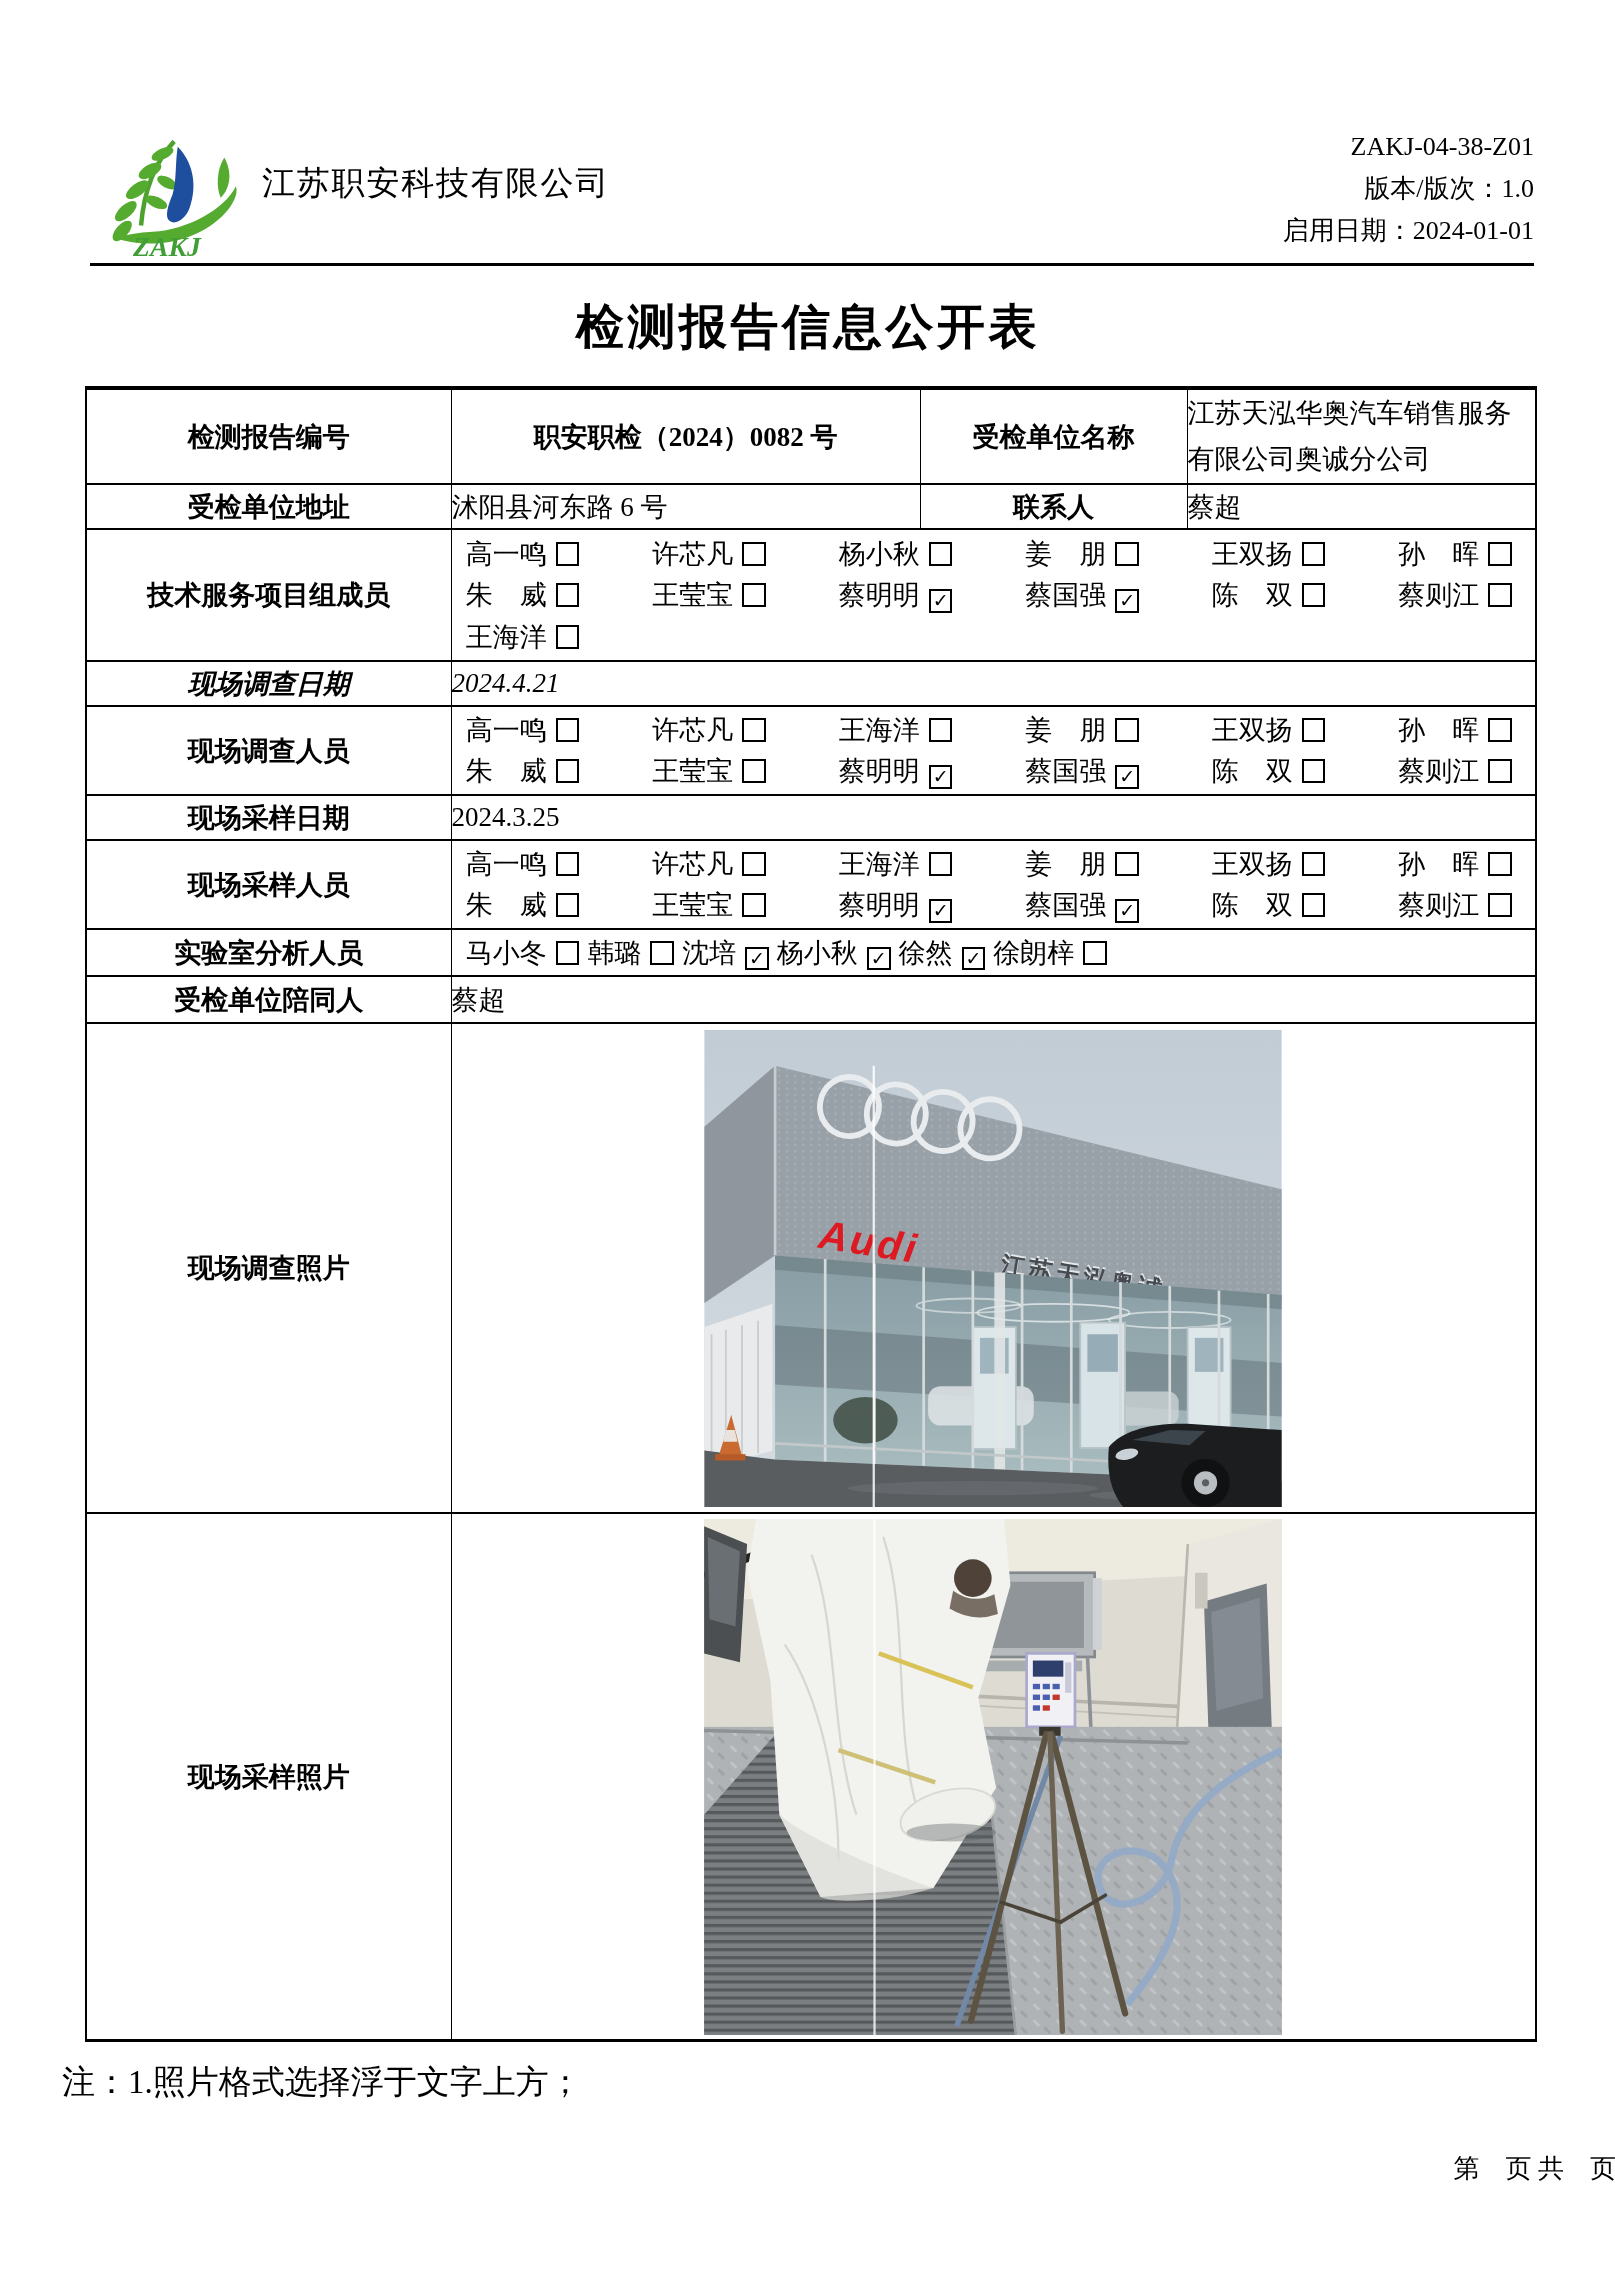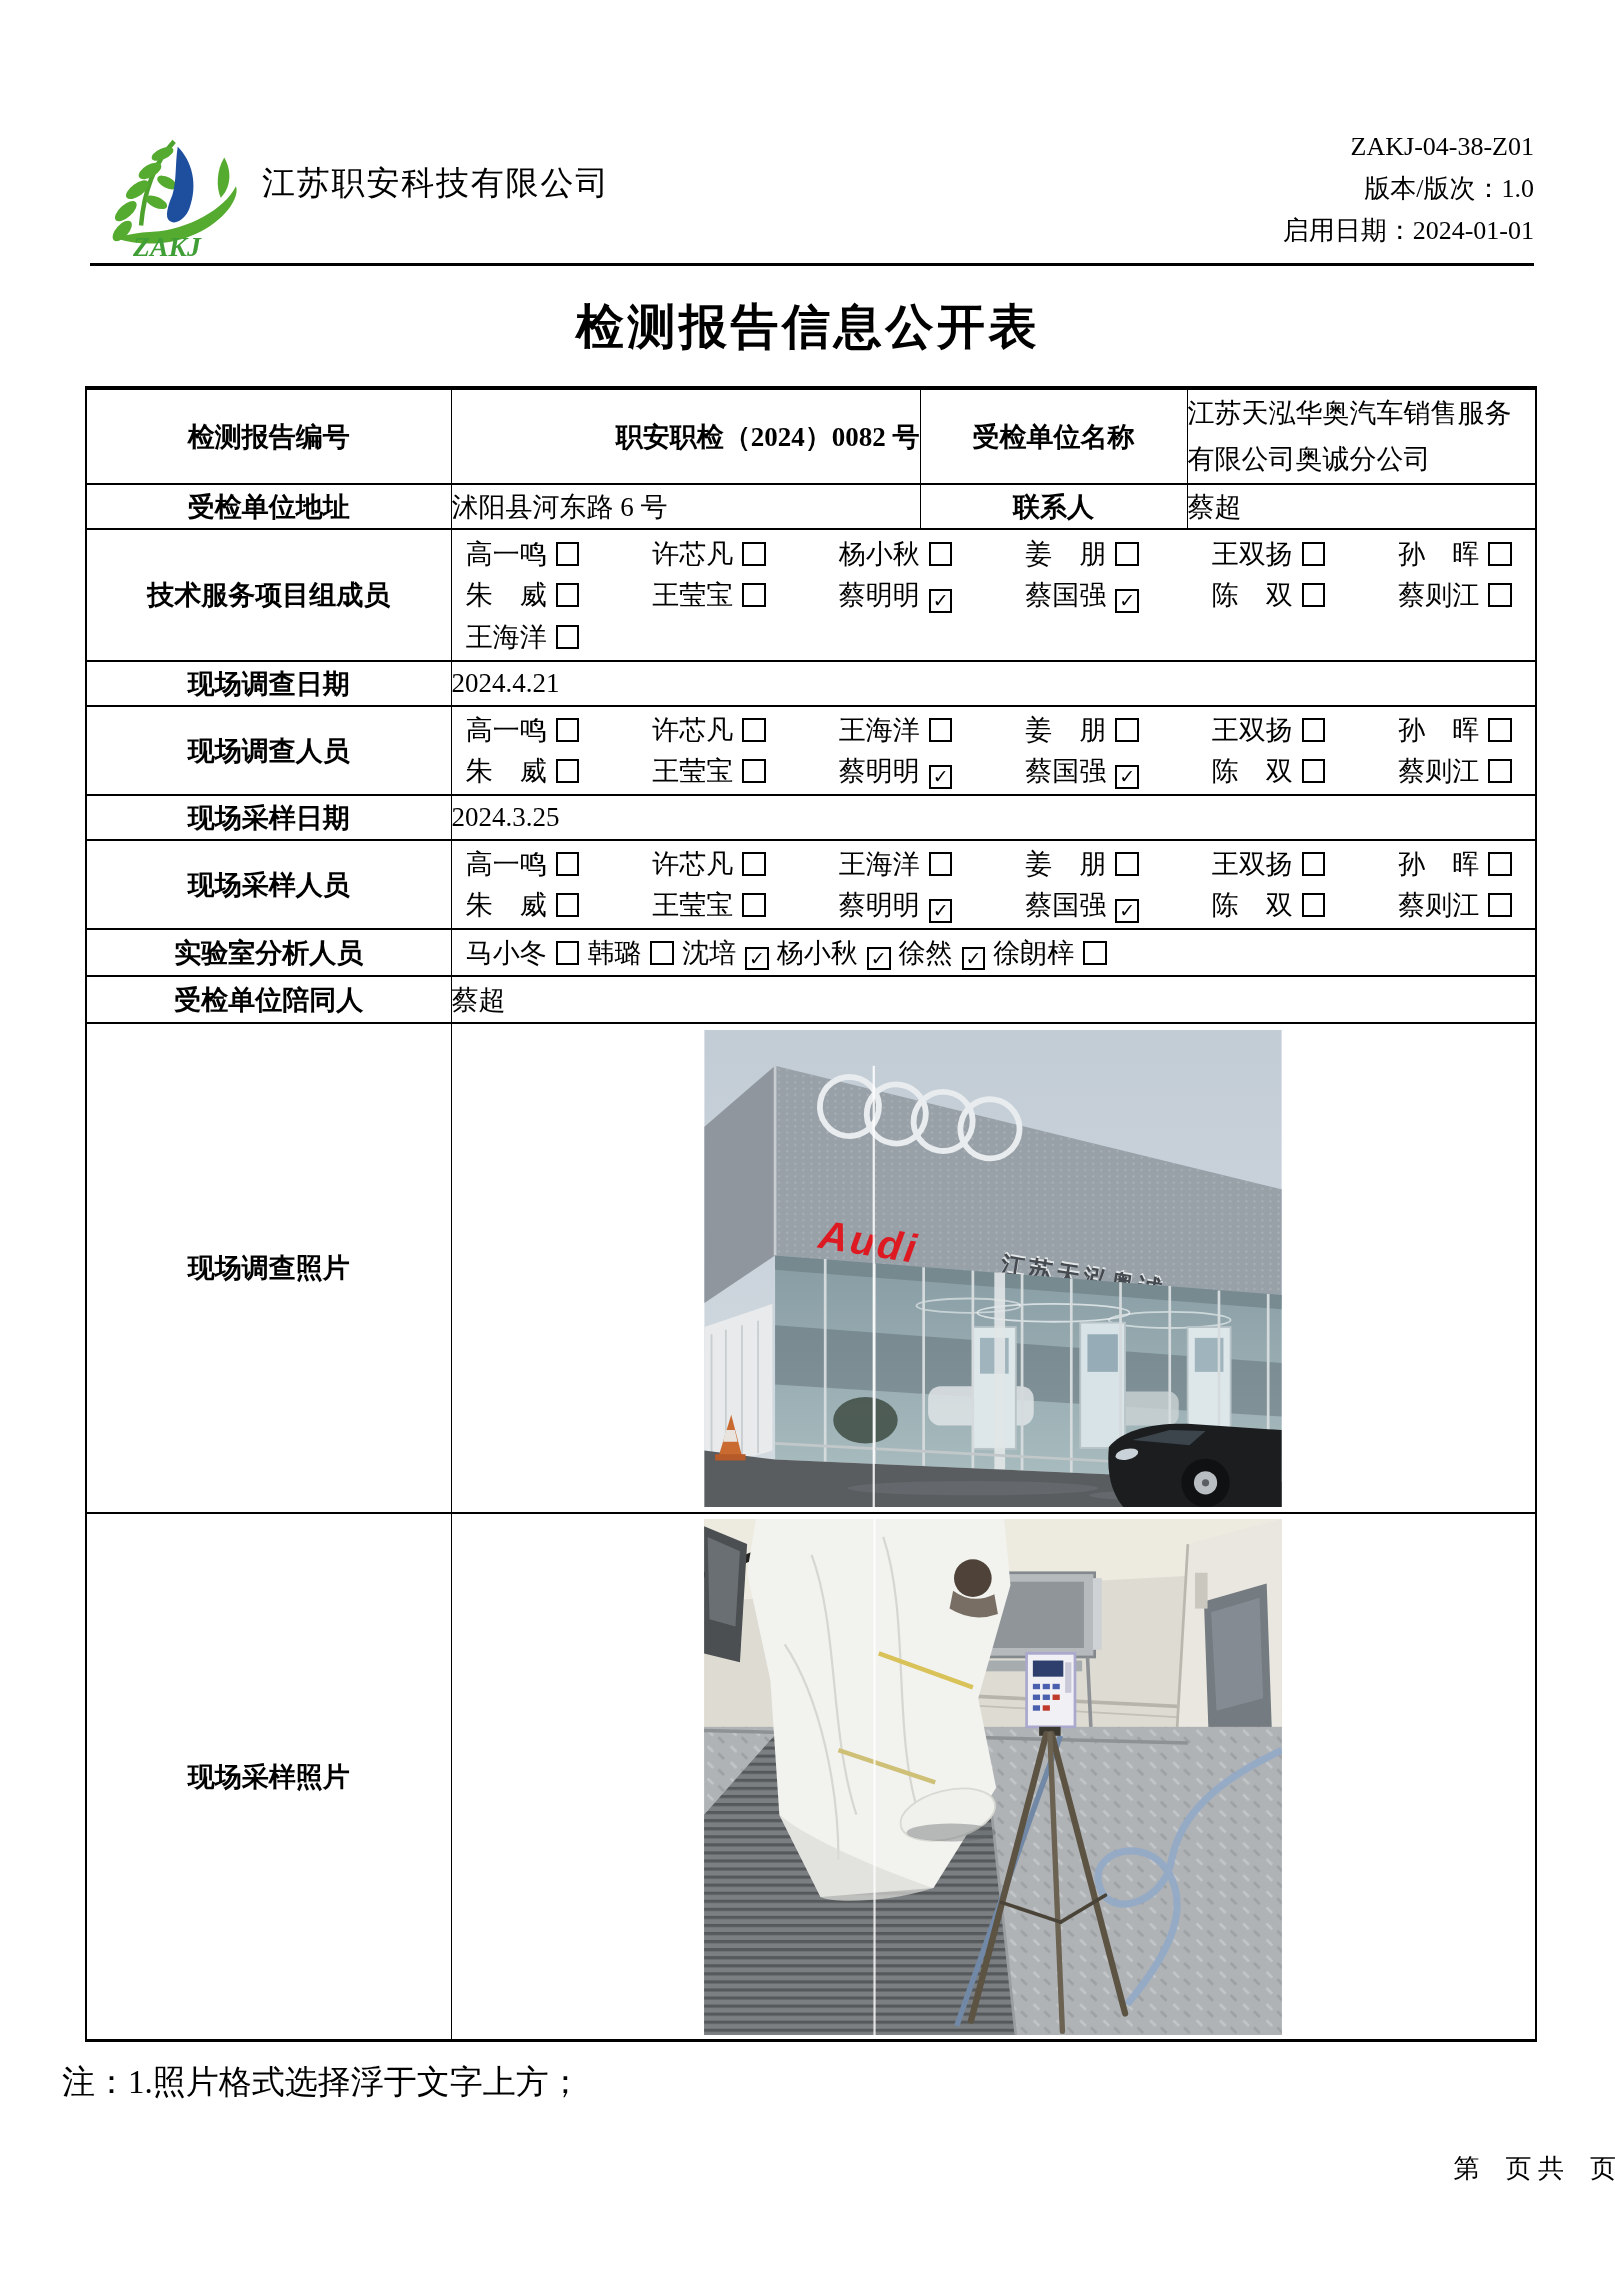--- a/index.html
+++ b/index.html
@@ -35,25 +35,25 @@
     border:2.7px solid #000;border-top-width:4.5px;border-bottom-width:3.6px;
     font-size:27px;
   }
   table.form th,table.form td{
     border:1.8px solid #000;border-top-width:2.7px;border-bottom-width:2.7px;
     padding:0;vertical-align:middle;
   }
   th.lbl{font-weight:bold;text-align:center;padding:0 3.6px;}
   td.val{}
   td.val-left{text-align:left;padding:0 14.3px;line-height:1.7;}
-  td.val-bold{font-weight:bold;text-align:right;padding:0 29px;}
+  td.val-bold{font-weight:bold;text-align:center;padding:0 29px;}
   tr.r1 td,tr.r1 th{height:93px;}
   tr.r2 td,tr.r2 th{height:43px;}
   tr.r3 td,tr.r3 th{height:130px;}
-  tr.r4 td,tr.r4 th{height:43px;}
+  tr.r4 td,tr.r4 th{height:43px;font-style:italic;}
   tr.r5 td,tr.r5 th{height:87px;}
   tr.r6 td,tr.r6 th{height:43px;}
   tr.r7 td,tr.r7 th{height:87px;}
   tr.r8 td,tr.r8 th{height:45px;}
   tr.r9 td,tr.r9 th{height:45px;}
   tr.r10 td,tr.r10 th{height:488px;}
   tr.r11 td,tr.r11 th{height:525px;}
   
   .members{display:flex;flex-direction:column;justify-content:space-evenly;height:100%;}
   .member-line{display:flex;justify-content:space-between;padding:0 23px 0 14.3px;align-items:center;}

